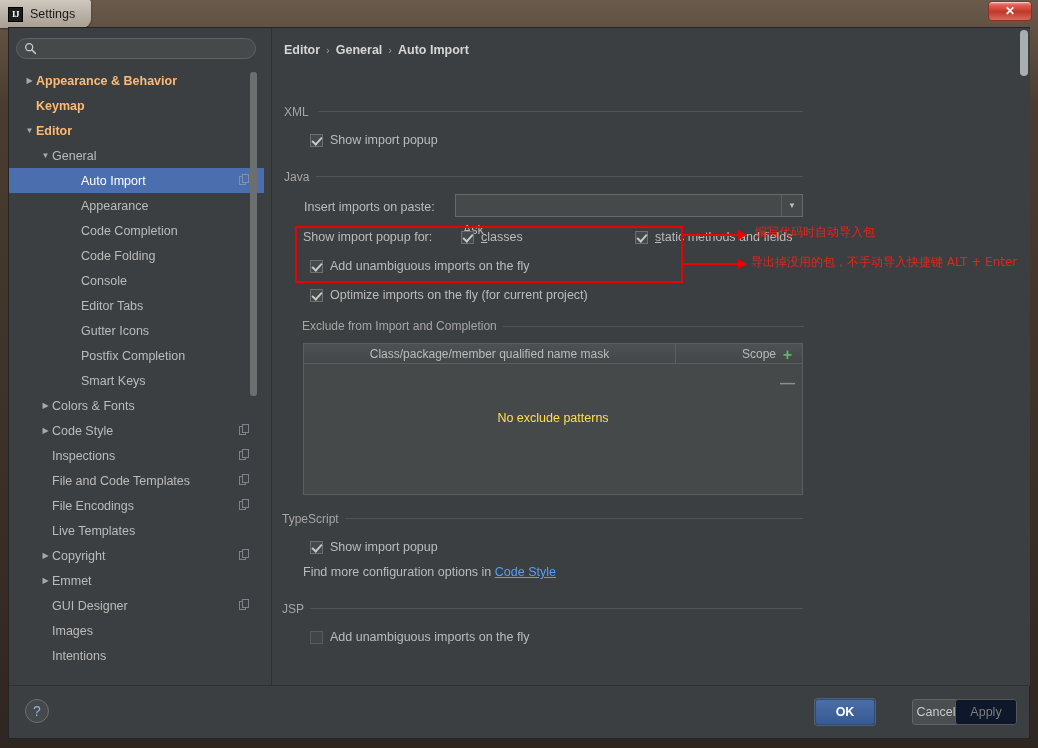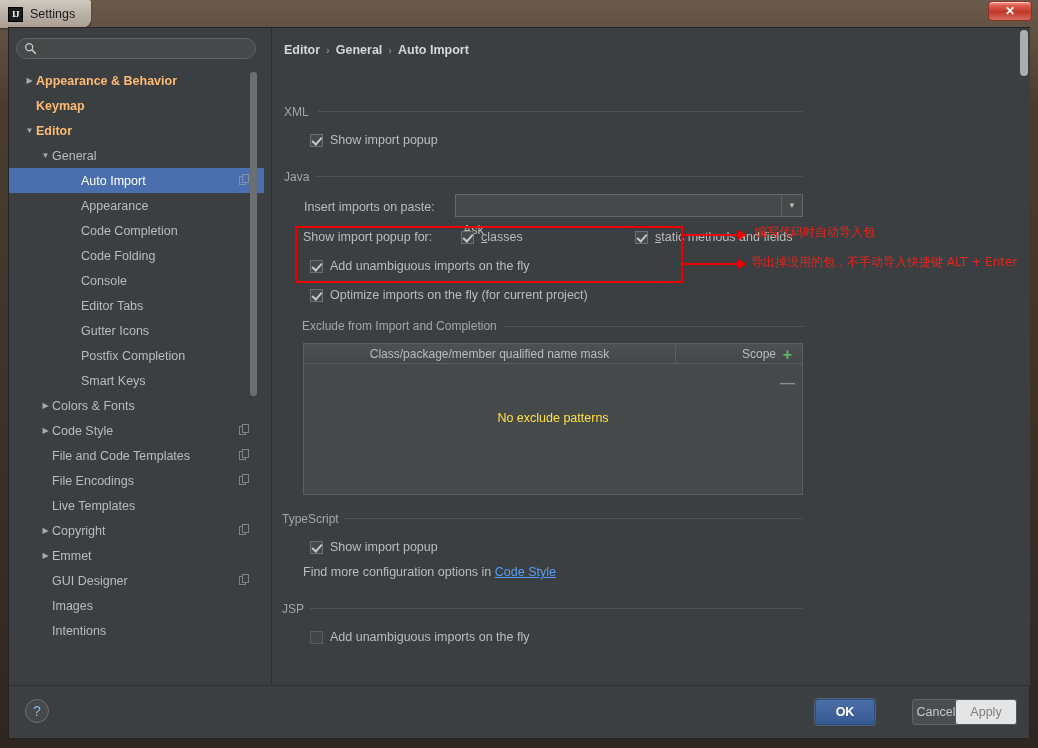--- a/index.html
+++ b/index.html
@@ -470,21 +470,21 @@
   }
   .btn.primary {
     background: linear-gradient(180deg,#4c6ea8 0%,#365a93 100%);
     border: 1px solid #2d4c7e;
     color: #ffffff;
     font-weight: bold;
     box-shadow: 0 0 0 1px rgba(120,160,215,.35);
   }
   .btn.disabled {
     color: #7b7f81;
-    background: #e5e5e5;
+    background: #0f172a;
     border-color: #535759;
     cursor: default;
   }
   #ok-button     { right: 154px; width: 60px; }
   #cancel-button { right: 69px;  width: 48px; text-align: right; }
   #apply-button  { right: 12px;  width: 62px; }
 </style>
 </head>
 <body>
 
@@ -566,20 +566,28 @@
             <span class="arrow"></span>
             <span class="tree-label">Smart Keys</span>
           </div>
           <div class="tree-row lvl1 ind1">
             <span class="arrow">▶</span>
             <span class="tree-label">Colors &amp; Fonts</span>
           </div>
           <div class="tree-row lvl1 ind1">
             <span class="arrow">▶</span>
             <span class="tree-label">Code Style</span>
+            <span class="copy-icon">
+              <span class="a"></span>
+              <span class="b"></span>
+            </span>
+          </div>
+          <div class="tree-row lvl1 ind1">
+            <span class="arrow"></span>
+            <span class="tree-label">Inspections</span>
             <span class="copy-icon">
               <span class="a"></span>
               <span class="b"></span>
             </span>
           </div>
           <div class="tree-row lvl1 ind1">
             <span class="arrow"></span>
             <span class="tree-label">File and Code Templates</span>
             <span class="copy-icon">
               <span class="a"></span>

